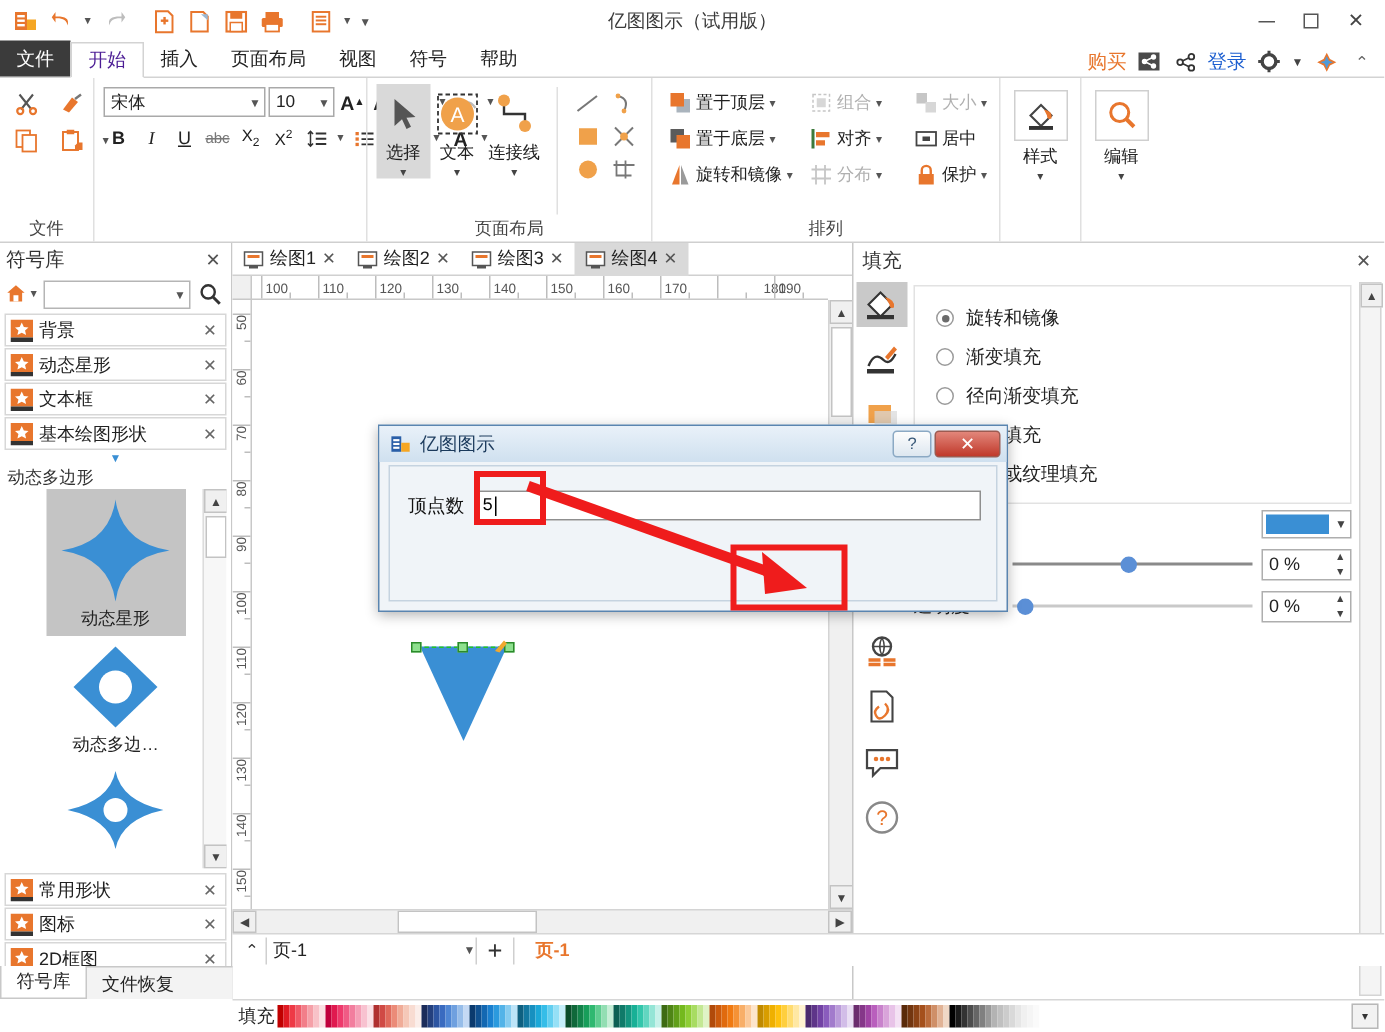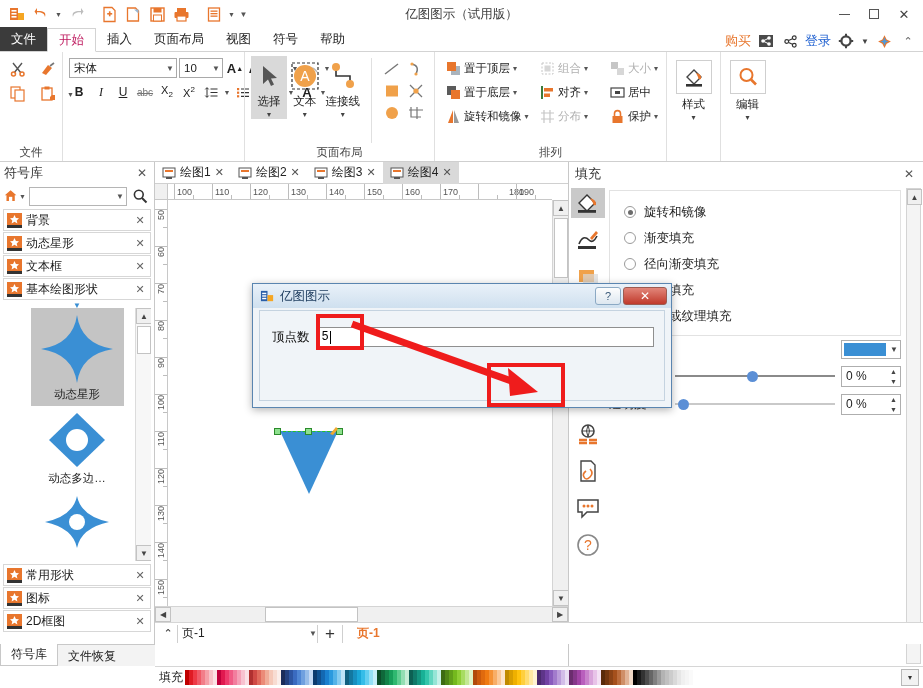--- a/index.html
+++ b/index.html
@@ -40,21 +40,21 @@
     position:absolute; left:0; top:28px; width:923px; height:24px;
     background:#ffffff; display:flex; align-items:flex-end; border-bottom:1px solid #d3d3d3;
   }
   .tab {
     height:24px; padding:0 11px; display:flex; align-items:center;
     font-size:12.5px; color:#222; cursor:pointer; background:transparent;
   }
   .tab.file { background:#3b3b3b; color:#ffffff; font-weight:normal; }
   .tab.active {
     background:#ffffff; border:1px solid #d3d3d3; border-bottom:1px solid #ffffff;
-    position:relative; z-index:3; margin-bottom:-1px; color:#be185d;
+    position:relative; z-index:3; margin-bottom:-1px; color:#4c1d95;
   }
   .top-links {
     position:absolute; right:6px; top:30px; height:22px;
     display:flex; align-items:center; gap:6px; z-index:5;
   }
   .tl-buy { color:#e8762d; font-size:13px; cursor:pointer; }
   .tl-login { color:#1d5fd0; font-size:13px; cursor:pointer; }
   .tl-ico { width:18px; height:18px; display:flex; align-items:center; justify-content:center; cursor:pointer; }
 
   
@@ -868,20 +868,21 @@
       <span class="li-ico"><svg width="15" height="15" viewBox="0 0 15 15">
             <rect x="0" y="0" width="15" height="12" fill="#e8762d"></rect>
             <path d="M7.5 2 L8.9 5 L12 5.3 L9.7 7.4 L10.4 10.4 L7.5 8.8 L4.6 10.4 L5.3 7.4 L3 5.3 L6.1 5 Z" fill="#fff"></path>
             <rect x="0" y="12" width="15" height="3" fill="#333"></rect>
           </svg></span>
       <span class="li-lbl">基本绘图形状</span>
       <span class="li-x">✕</span>
     </div>
 
     <div style="text-align:center;height:7px;line-height:7px"><span style="font-size:8px;color:#3a8fd4">▼</span></div>
+    <div class="lib-cat-title">动态多边形</div>
 
     <div class="shape-list">
       <div class="shape-cell sel">
         <svg width="78" height="74" viewBox="0 0 78 74">
           <path d="M39 3 Q43 32 75 37 Q43 42 39 71 Q35 42 3 37 Q35 32 39 3 Z" fill="#3a8fd4"></path>
         </svg>
         <span class="scap">动态星形</span>
       </div>
       <div class="shape-cell">
         <svg width="66" height="60" viewBox="0 0 66 60">

